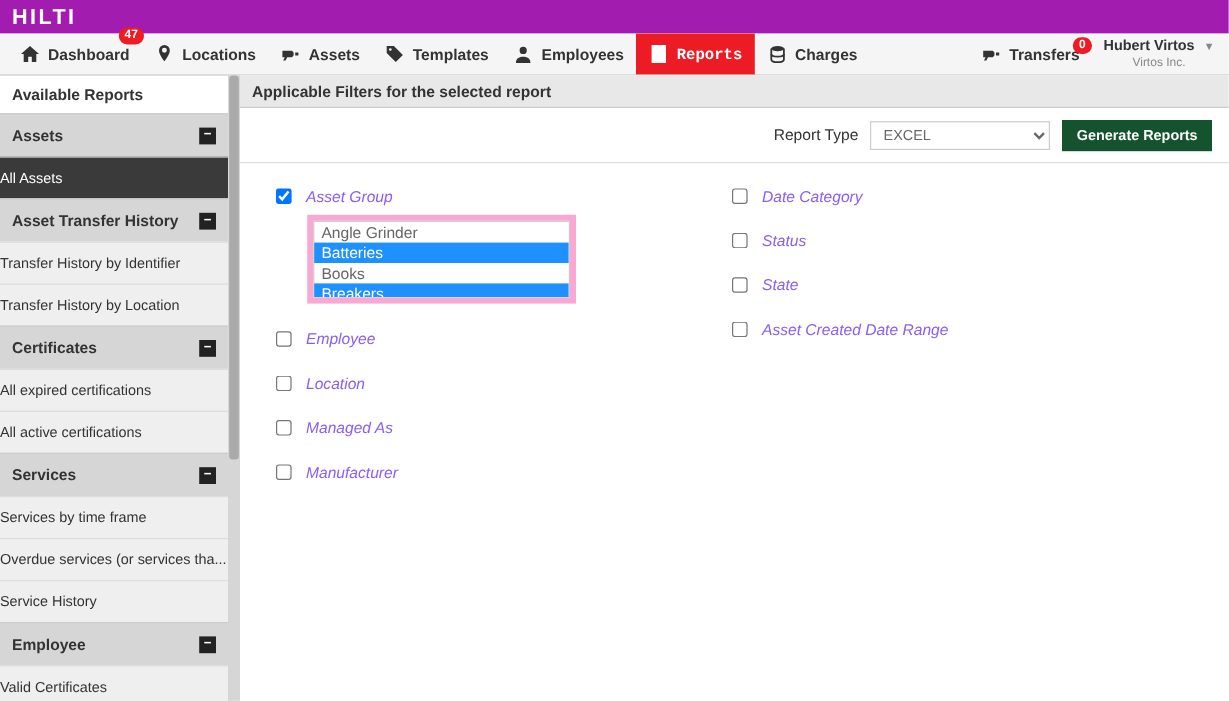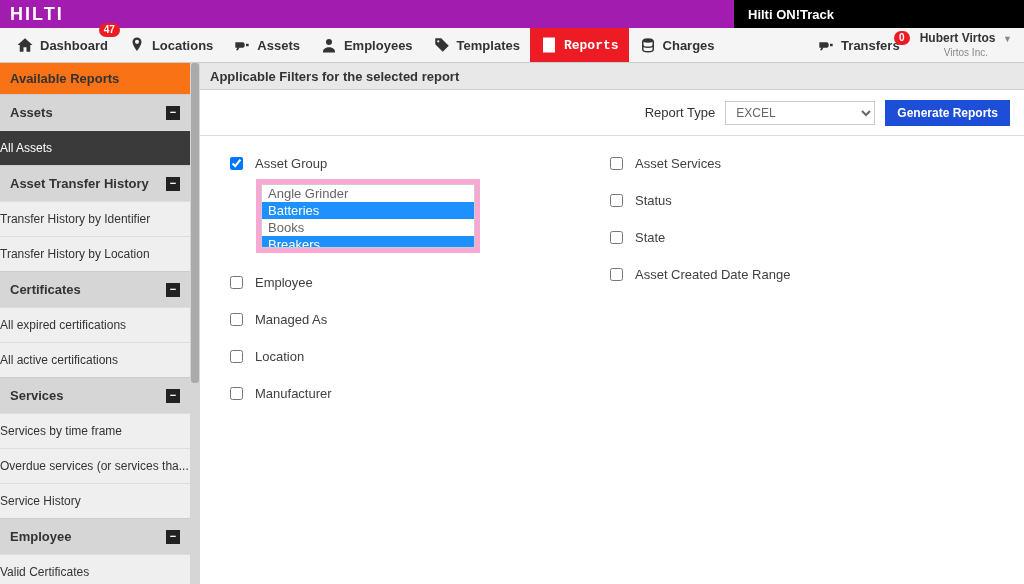--- a/index.html
+++ b/index.html
@@ -26,57 +26,56 @@
   .transfers-item { display:flex; align-items:center; gap:6px; position:relative; font-weight:bold; font-size:13px; cursor:pointer; padding:0 8px; }
 
   
   .content { display: flex; height: calc(584px - 28px - 35px); }
 
   
   .sidebar { width: 200px; background: #e0e0e0; display: flex; }
   .sidebar-inner { width: 190px; overflow-y: auto; }
   .sidebar-scroll-gutter { width: 10px; background: #d6d6d6; position: relative; }
   .sidebar-scroll-thumb { position: absolute; left: 1px; right: 1px; top: 0; height: 320px; background: #aaa; border-radius: 3px; }
-  .sidebar-title { padding: 8px 10px; font-weight: bold; font-size: 13px; background: #f97316; }
+  .sidebar-title { padding: 8px 10px; font-weight: bold; font-size: 13px; background: #ffffff; }
   .sidebar-header { padding: 10px 10px; font-weight: bold; font-size: 13px; background: #d6d6d6; display: flex; align-items: center; justify-content: space-between; cursor: pointer; border-top: 1px solid #ccc; }
   .collapse-icon { width: 14px; height: 14px; background: #222; color: #fff; display: inline-flex; align-items: center; justify-content: center; font-size: 11px; line-height: 1; }
   .sidebar-item { padding: 10px 0; font-size: 12px; cursor: pointer; border-top: 1px solid #ddd; background: #efefef; white-space: nowrap; overflow: hidden; text-overflow: ellipsis; }
   .sidebar-item.active { background: #3a3a3a; color: #fff; }
 
   
   .main-panel { flex: 1; display: flex; flex-direction: column; background: #fff; overflow: hidden; }
   .panel-header { height: 27px; background: #e8e8e8; border-bottom: 1px solid #ccc; display: flex; align-items: center; padding: 0 10px; font-weight: bold; font-size: 13px; }
   .report-type-row { height: 46px; display: flex; align-items: center; justify-content: flex-end; gap: 10px; padding: 0 14px; border-bottom: 1px solid #ddd; }
   .report-type-label { font-weight: normal; font-size: 13px; }
   .report-type-select { width: 150px; height: 24px; border: 1px solid #ccc; background: #fff; font-size: 12px; padding: 0 6px; color: #666; }
-  .generate-btn { background: #1d4ed8; color: #fff; border: none; height: 26px; padding: 0 12px; font-weight: bold; font-size: 12px; cursor: pointer; }
+  .generate-btn { background: #14532d; color: #fff; border: none; height: 26px; padding: 0 12px; font-weight: bold; font-size: 12px; cursor: pointer; }
 
   .filters-body { flex: 1; padding: 20px 30px; display: flex; gap: 60px; overflow: auto; }
   .filters-col { display: flex; flex-direction: column; gap: 22px; }
   .filter-row { display: flex; align-items: flex-start; gap: 12px; font-size: 13px; }
   .filter-row input[type="checkbox"] { margin-top: 1px; cursor: pointer; }
-  .filter-label { color: #404040; }
+  .filter-label { color: #8b5cf6; font-style: italic; }
 
   
   .listbox-wrap { margin: 8px 16px 0 26px; width: 224px; height: 74px; border: 5px solid #f9a8d4; background: #fff; position: relative; }
   .listbox { width: 100%; height: 100%; overflow-y: scroll; border: 1px solid #ccc; }
   .listbox-option { padding: 1px 6px; font-size: 13px; color: #666; cursor: pointer; }
   .listbox-option.selected { background: #1e90ff; color: #fff; }
 
   
   svg { display: block; }
 </style>
 </head>
 <body>
 
 <div class="brand-bar">
   <div class="brand-logo">
     <span class="hilti-text">HILTI</span>
   </div>
-  <div class="brand-right">Hilti ON!Track</div>
 </div>
 
 <div class="main-nav">
 
   <div class="nav-item">
     <span class="nav-icon">
       <svg viewBox="0 0 24 24" width="18" height="18">
           <path d="M12 3l10 9h-3v9h-5v-6H10v6H5v-9H2z"></path>
         </svg>
     </span>
@@ -98,34 +97,34 @@
       <svg viewBox="0 0 24 24" width="20" height="16">
           <path d="M2 8h12l2 2v4l-2 2H8l-2 4H3l2-4H2V8zm16 2h4v4h-4z"></path>
         </svg>
     </span>
     <span>Assets</span>
   </div>
 
   <div class="nav-item">
     <span class="nav-icon">
       <svg viewBox="0 0 24 24" width="18" height="18">
-          <path d="M12 12a4 4 0 100-8 4 4 0 000 8zm-8 9c0-4 4-6 8-6s8 2 8 6v1H4z"></path>
-        </svg>
-    </span>
-    <span>Employees</span>
-  </div>
-
-  <div class="nav-item">
-    <span class="nav-icon">
-      <svg viewBox="0 0 24 24" width="18" height="18">
           <path d="M3 3h8l10 10-8 8L3 11V3zm4 4a2 2 0 100 0z"></path>
           <circle cx="7" cy="7" r="1.5" fill="#f5f5f5"></circle>
         </svg>
     </span>
     <span>Templates</span>
+  </div>
+
+  <div class="nav-item">
+    <span class="nav-icon">
+      <svg viewBox="0 0 24 24" width="18" height="18">
+          <path d="M12 12a4 4 0 100-8 4 4 0 000 8zm-8 9c0-4 4-6 8-6s8 2 8 6v1H4z"></path>
+        </svg>
+    </span>
+    <span>Employees</span>
   </div>
 
   <div class="nav-item active">
     <span class="nav-icon">
       <svg viewBox="0 0 24 24" width="18" height="18">
           <path d="M5 3h14v18H5zM8 7h8M8 11h8M8 15h5" stroke="#fff" stroke-width="2" fill="#fff"></path>
         </svg>
     </span>
     <span>Reports</span>
   </div>
@@ -237,38 +236,38 @@
           </div>
         </div>
 
         <div class="filter-row">
           <input type="checkbox" style="">
           <span class="filter-label">Employee</span>
         </div>
 
         <div class="filter-row">
           <input type="checkbox" style="">
+          <span class="filter-label">Location</span>
+        </div>
+
+        <div class="filter-row">
+          <input type="checkbox" style="">
           <span class="filter-label">Managed As</span>
         </div>
 
         <div class="filter-row">
           <input type="checkbox" style="">
-          <span class="filter-label">Location</span>
-        </div>
-
-        <div class="filter-row">
-          <input type="checkbox" style="">
           <span class="filter-label">Manufacturer</span>
         </div>
       </div>
 
       <div class="filters-col">
         <div class="filter-row">
           <input type="checkbox" style="">
-          <span class="filter-label">Asset Services</span>
+          <span class="filter-label">Date Category</span>
         </div>
         <div class="filter-row">
           <input type="checkbox" style="">
           <span class="filter-label">Status</span>
         </div>
         <div class="filter-row">
           <input type="checkbox" style="">
           <span class="filter-label">State</span>
         </div>
         <div class="filter-row">

